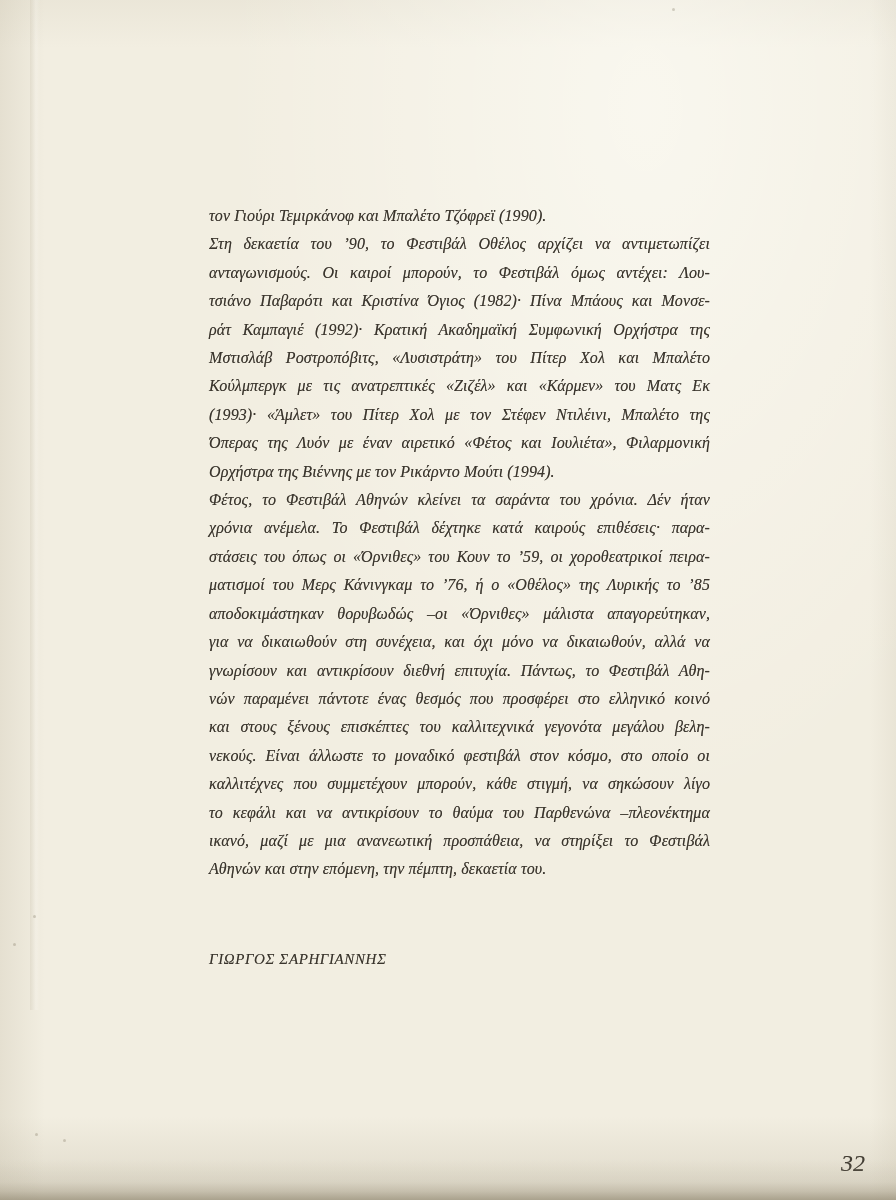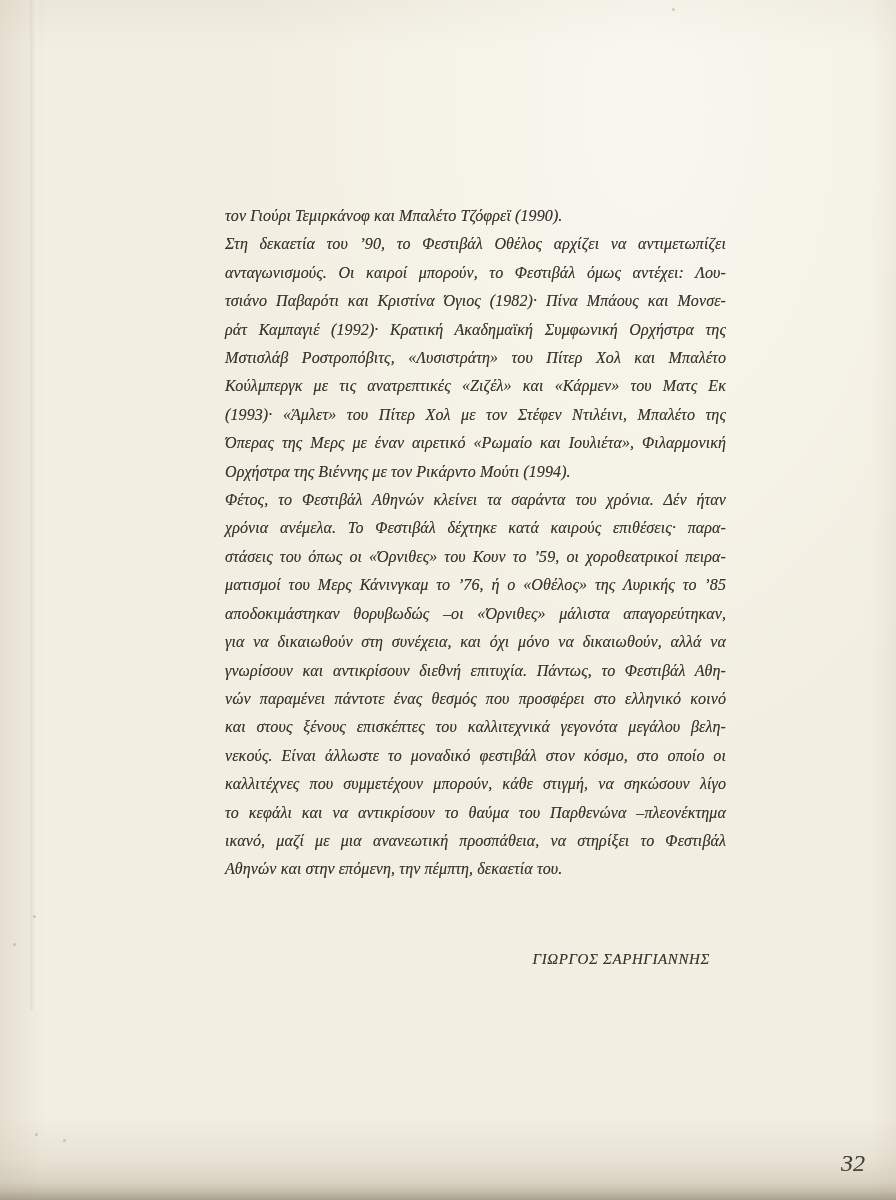--- a/index.html
+++ b/index.html
@@ -50,37 +50,36 @@
   .text-block {
     position: absolute;
     left: 209px;
     top: 202px;
     width: 501px;
     font-style: italic;
     font-size: 16px;
     line-height: 28.4px;
     letter-spacing: 0.1px;
     text-shadow: 0 0 0.5px rgba(58,53,45,0.55);
-    margin-left: 16px;
   }
   .para { margin: 0; }
   .line {
     text-align: justify;
     text-align-last: justify;
     white-space: normal;
   }
   .line.para-end {
     text-align-last: left;
   }
   .signature {
     position: absolute;
     left: 209px;
     top: 951px;
     width: 501px;
-    text-align: right;
+    text-align: left;
     font-style: italic;
     font-size: 15px;
     letter-spacing: 0.6px;
     color: #3a352d;
     text-shadow: 0 0 0.5px rgba(58,53,45,0.5);
   }
   .page-number {
     position: absolute;
     left: 841px;
     top: 1150px;
@@ -110,21 +109,21 @@
     </div>
 
     <div class="para">
       <div class="line">Στη δεκαετία του ’90, το Φεστιβάλ Οθέλος αρχίζει να αντιμετωπίζει</div>
       <div class="line">ανταγωνισμούς. Οι καιροί μπορούν, το Φεστιβάλ όμως αντέχει: Λου-</div>
       <div class="line">τσιάνο Παβαρότι και Κριστίνα Όγιος (1982)· Πίνα Μπάους και Μονσε-</div>
       <div class="line">ράτ Καμπαγιέ (1992)· Κρατική Ακαδημαϊκή Συμφωνική Ορχήστρα της</div>
       <div class="line">Μστισλάβ Ροστροπόβιτς, «Λυσιστράτη» του Πίτερ Χολ και Μπαλέτο</div>
       <div class="line">Κούλμπεργκ με τις ανατρεπτικές «Ζιζέλ» και «Κάρμεν» του Ματς Εκ</div>
       <div class="line">(1993)· «Άμλετ» του Πίτερ Χολ με τον Στέφεν Ντιλέινι, Μπαλέτο της</div>
-      <div class="line">Όπερας της Μερς με έναν αιρετικό «Ρωμαίο και Ιουλιέτα», Φιλαρμονική</div>
+      <div class="line">Όπερας της Λυόν με έναν αιρετικό «Φέτος και Ιουλιέτα», Φιλαρμονική</div>
       <div class="line para-end">Ορχήστρα της Βιέννης με τον Ρικάρντο Μούτι (1994).</div>
     </div>
 
     <div class="para">
       <div class="line">Φέτος, το Φεστιβάλ Αθηνών κλείνει τα σαράντα του χρόνια. Δέν ήταν</div>
       <div class="line">χρόνια ανέμελα. Το Φεστιβάλ δέχτηκε κατά καιρούς επιθέσεις· παρα-</div>
       <div class="line">στάσεις του όπως οι «Όρνιθες» του Κουν το ’59, οι χοροθεατρικοί πειρα-</div>
       <div class="line">ματισμοί του Μερς Κάνινγκαμ το ’76, ή ο «Οθέλος» της Λυρικής το ’85</div>
       <div class="line">αποδοκιμάστηκαν θορυβωδώς –οι «Όρνιθες» μάλιστα απαγορεύτηκαν,</div>
       <div class="line">για να δικαιωθούν στη συνέχεια, και όχι μόνο να δικαιωθούν, αλλά να</div>

